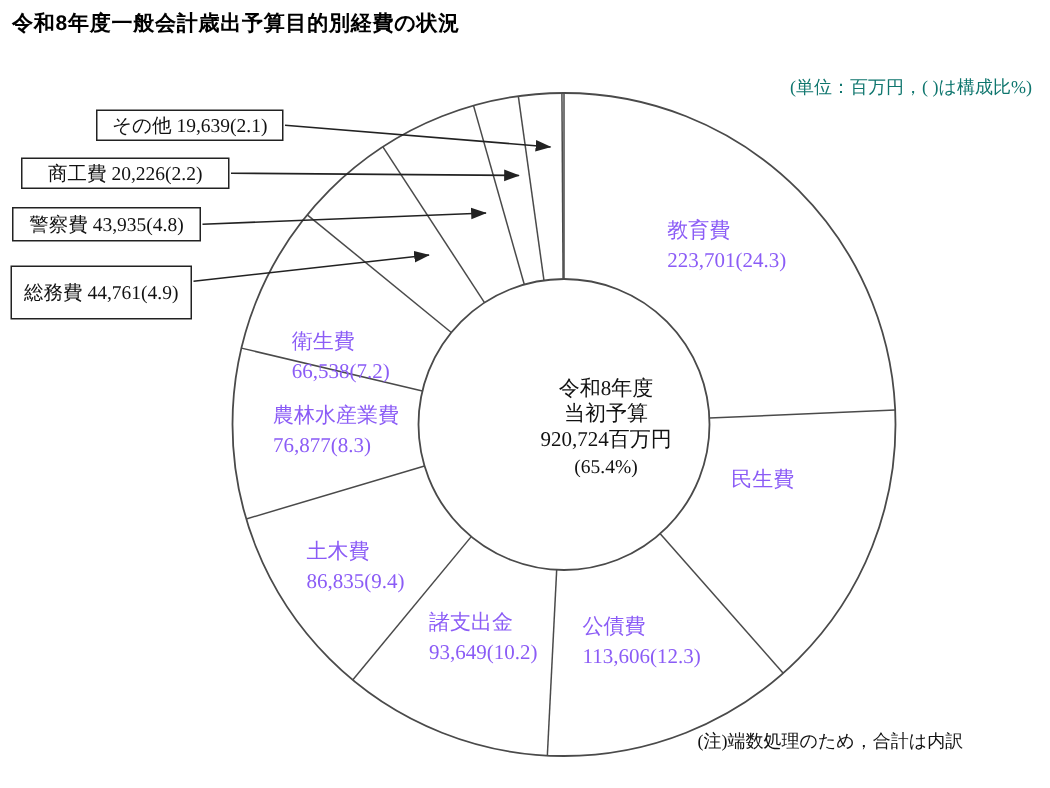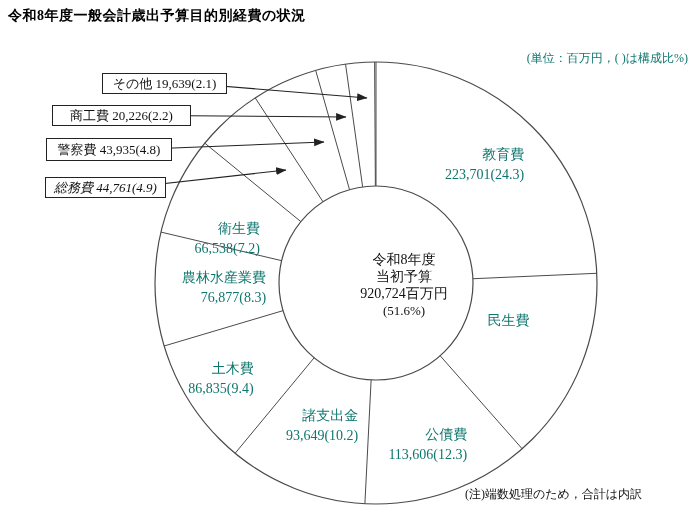--- a/index.html
+++ b/index.html
@@ -1,30 +1,30 @@
 <!DOCTYPE html>
 <html><head>
 <meta charset="utf-8">
 <style>
   html,body{margin:0;padding:0;background:#ffffff;}
   .page{position:relative;width:700px;height:525px;background:#ffffff;overflow:hidden;
         font-family:"Liberation Serif","DejaVu Serif",serif;color:#111;}
   .title{position:absolute;left:8px;top:7px;font-size:14px;font-weight:bold;letter-spacing:.5px;
-         font-family:Liberation Serif, serif;color:#000;}
+         font-family:Liberation Sans, sans-serif;color:#000;}
   .unit-note{position:absolute;right:12px;top:50px;font-size:12px;color:#0f766e;}
   .chart-area{position:absolute;left:0;top:0;width:700px;height:525px;}
   svg.donut{position:absolute;left:0;top:0;}
   .ring{fill:none;stroke:#4a4a4a;stroke-width:1.2;}
   .spoke{stroke:#4a4a4a;stroke-width:1;}
   .arrow{stroke:#222;stroke-width:1.1;}
-  .seg-label{position:absolute;transform:translate(-50%,-50%);text-align:right;
-             font-size:14px;line-height:20px;white-space:nowrap;color:#0f766e;}
+  .seg-label{position:absolute;transform:translate(-50%,-50%);text-align:left;
+             font-size:14px;line-height:20px;white-space:nowrap;color:#8b5cf6;}
   .callout-box{position:absolute;border:1px solid #222;background:#fff;box-sizing:border-box;
                font-size:13px;display:flex;align-items:center;justify-content:center;
-               white-space:nowrap;color:#111;margin-left:38px;}
+               white-space:nowrap;color:#111;}
   .center-text{position:absolute;left:376px;top:251px;transform:translate(-50%,0);
                text-align:center;font-size:14px;line-height:17px;white-space:nowrap;color:#111;margin-left:28px;}
   .center-text .small{font-size:13px;}
   .footnote{position:absolute;left:465px;top:486px;font-size:12px;line-height:17px;color:#111;}
   .footnote .fn2{padding-left:24px;}
 </style>
 </head>
 <body>
 
 <div class="page">
@@ -61,51 +61,51 @@
           <line x1="135" y1="149.5" x2="324" y2="142" class="arrow" marker-end="url(#ah)"></line>
           <line x1="154" y1="115.5" x2="346" y2="117" class="arrow" marker-end="url(#ah)"></line>
           <line x1="190" y1="83.5" x2="367" y2="98" class="arrow" marker-end="url(#ah)"></line>
         </g>
     </svg>
 
     <div class="center-text">
       <div>令和8年度</div>
       <div>当初予算</div>
       <div>920,724百万円</div>
-      <div class="small">(51.6%)</div>
+      <div class="small">(65.4%)</div>
     </div>
 
   <div class="seg-label" style="left: 484.548px; top: 164.57px;">
         <div>教育費</div>
         <div>223,701(24.3)</div>
       </div>
       <div class="seg-label" style="left: 508.476px; top: 321px;">
         <div>民生費</div>
       </div>
-      <div class="seg-label" style="left: 427.787px; top: 429.213px; margin-top: 16px;">
+      <div class="seg-label" style="left: 427.787px; top: 429.213px;">
         <div>公債費</div>
         <div>113,606(12.3)</div>
       </div>
       <div class="seg-label" style="left: 322.123px; top: 426.335px;">
         <div>諸支出金</div>
         <div>93,649(10.2)</div>
       </div>
-      <div class="seg-label" style="left: 221px; top: 378.608px; font-family: Liberation Serif, serif;">
+      <div class="seg-label" style="left: 237px; top: 378.608px; font-family: Liberation Serif, serif;">
         <div>土木費</div>
         <div>86,835(9.4)</div>
       </div>
       <div class="seg-label" style="left: 224.063px; top: 288.438px;">
         <div>農林水産業費</div>
         <div>76,877(8.3)</div>
       </div>
       <div class="seg-label" style="left: 227.227px; top: 209.487px; margin-top: 30px;">
         <div>衛生費</div>
         <div>66,538(7.2)</div>
       </div>
-      <div class="callout-box" style="left: 7px; top: 177px; width: 121px; height: 21px; font-style: italic;">総務費 44,761(4.9)</div>
+      <div class="callout-box" style="left: 7px; top: 177px; width: 121px; height: 36px;">総務費 44,761(4.9)</div>
       <div class="callout-box" style="left: 8px; top: 138px; width: 126px; height: 23px;">警察費 43,935(4.8)</div>
       <div class="callout-box" style="left: 14px; top: 105px; width: 139px; height: 21px;">商工費 20,226(2.2)</div>
       <div class="callout-box" style="left: 64px; top: 73px; width: 125px; height: 21px;">その他 19,639(2.1)</div>
     </div>
 
   <div class="footnote">
     <div>(注)端数処理のため，合計は内訳</div>
   </div>
 
 </div>

